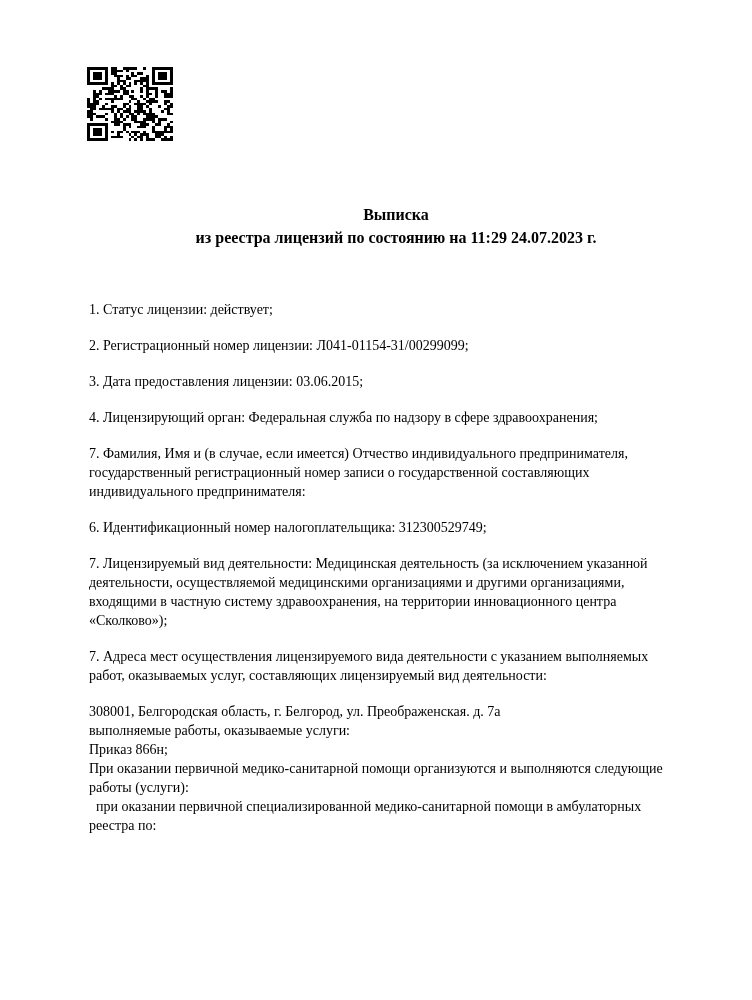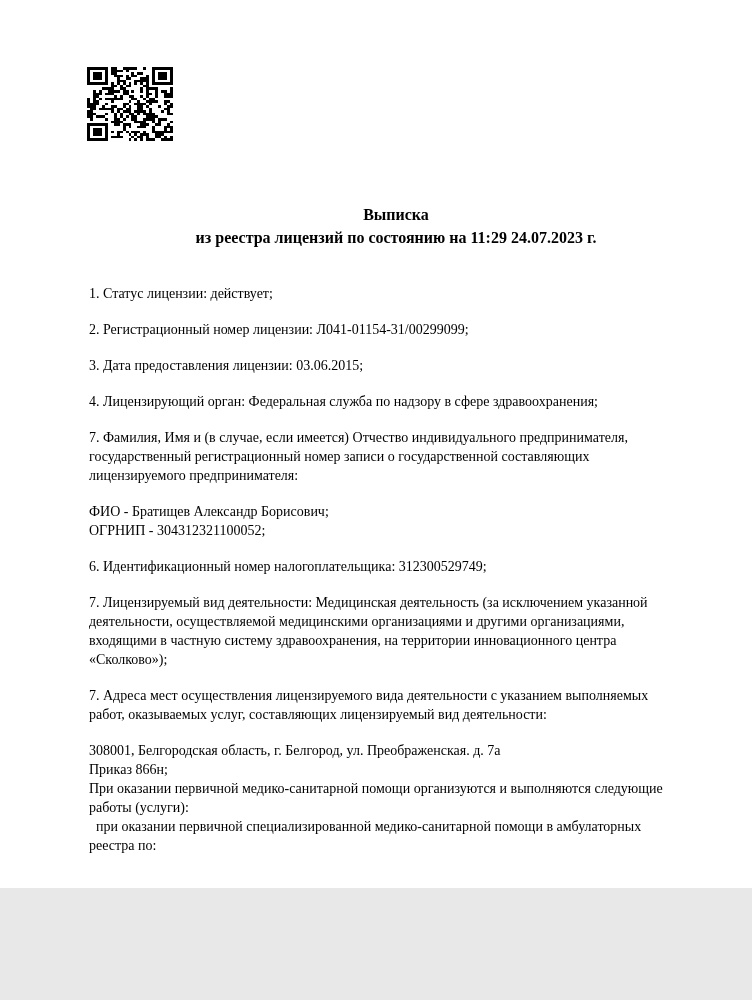--- a/index.html
+++ b/index.html
@@ -1,20 +1,20 @@
 <!DOCTYPE html>
 <html><head>
 <meta charset="utf-8">
 <style>
   * { margin: 0; padding: 0; box-sizing: border-box; }
   html, body { background: #e8e8e8; }
   .page {
     position: relative;
     width: 752px;
-    height: 888px;
+    height: 1000px;
     margin: 0 auto;
     background: #ffffff;
     font-family: "Liberation Serif", "DejaVu Serif", serif;
     color: #000000;
     overflow: hidden;
   }
   .qr {
     position: absolute;
     left: 87px;
     top: 67px;
@@ -28,21 +28,21 @@
     top: 203px;
     width: 614px;
     text-align: center;
     font-weight: bold;
     font-size: 16px;
     line-height: 23px;
   }
   .doc-body {
     position: absolute;
     left: 89px;
-    top: 284px;
+    top: 300px;
     width: 620px;
     font-size: 14px;
     line-height: 19px;
   }
   .para { margin: 0 0 17px 0; }
   .para:last-child { margin-bottom: 0; }
   .line { white-space: pre-wrap; }
 </style>
 </head>
 <body>
@@ -481,41 +481,38 @@
       </div>
       <div class="para">
         <div class="line">3. Дата предоставления лицензии: 03.06.2015;</div>
       </div>
       <div class="para">
         <div class="line">4. Лицензирующий орган: Федеральная служба по надзору в сфере здравоохранения;</div>
       </div>
       <div class="para">
         <div class="line">7. Фамилия, Имя и (в случае, если имеется) Отчество индивидуального предпринимателя,</div>
         <div class="line">государственный регистрационный номер записи о государственной составляющих</div>
-        <div class="line">лицензируемого предпринимателя:</div>
-      </div>
-      <div class="para">
-        <div class="line">ФИО - Братищев Александр Борисович;</div>
-        <div class="line">ОГРНИП - 304312321100052;</div>
+        <div class="line">индивидуального предпринимателя:</div>
       </div>
       <div class="para">
         <div class="line">6. Идентификационный номер налогоплательщика: 312300529749;</div>
       </div>
       <div class="para">
         <div class="line">7. Лицензируемый вид деятельности: Медицинская деятельность (за исключением указанной</div>
         <div class="line">деятельности, осуществляемой медицинскими организациями и другими организациями,</div>
         <div class="line">входящими в частную систему здравоохранения, на территории инновационного центра</div>
         <div class="line">«Сколково»);</div>
       </div>
       <div class="para">
         <div class="line">7. Адреса мест осуществления лицензируемого вида деятельности с указанием выполняемых</div>
         <div class="line">работ, оказываемых услуг, составляющих лицензируемый вид деятельности:</div>
       </div>
       <div class="para">
         <div class="line">308001, Белгородская область, г. Белгород, ул. Преображенская. д. 7а</div>
+        <div class="line">выполняемые работы, оказываемые услуги:</div>
         <div class="line">Приказ 866н;</div>
         <div class="line">При оказании первичной медико-санитарной помощи организуются и выполняются следующие</div>
         <div class="line">работы (услуги):</div>
         <div class="line">  при оказании первичной специализированной медико-санитарной помощи в амбулаторных</div>
         <div class="line">реестра по:</div>
       </div>
     </div>
 
 </div>
 

